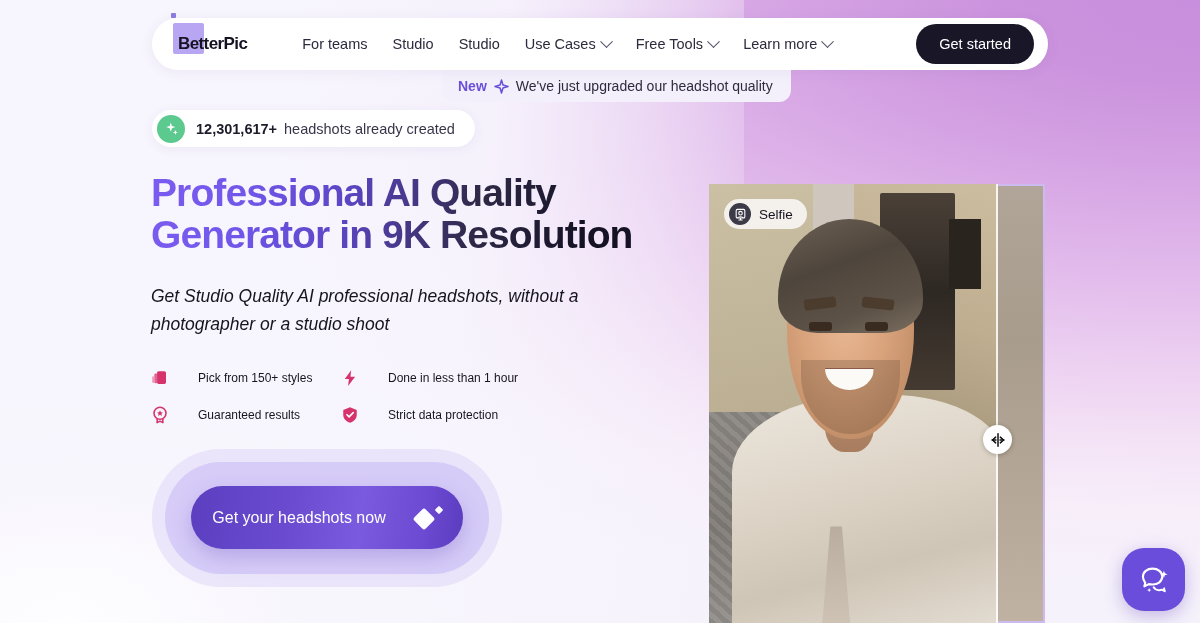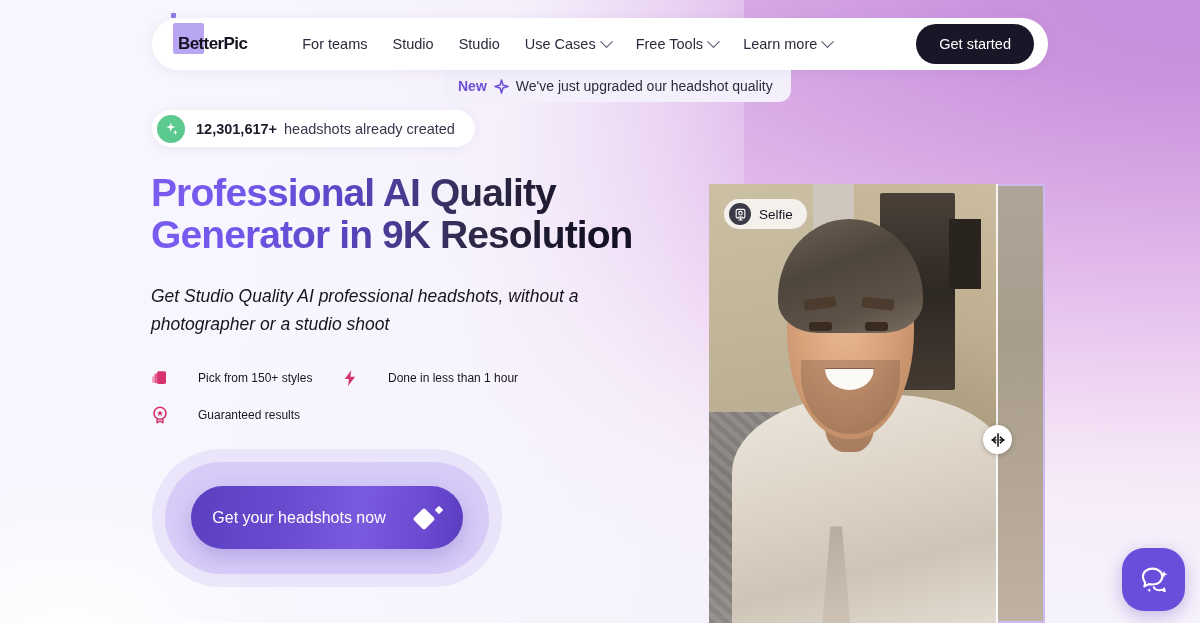--- a/index.html
+++ b/index.html
@@ -369,20 +369,27 @@
 
     <div class="feat">
       <svg width="18" height="18" viewBox="0 0 24 24">
         <circle cx="12" cy="9.6" r="8" fill="none" stroke="#d6336c" stroke-width="2.1"></circle>
         <path d="M12 5.6 L13.2 8.2 L16 8.5 L13.9 10.4 L14.5 13.2 L12 11.8 L9.5 13.2 L10.1 10.4 L8 8.5 L10.8 8.2 Z" fill="#d6336c"></path>
         <path d="M8.2 16.3 L8.2 22.2 L12 20.2 L15.8 22.2 L15.8 16.3" fill="none" stroke="#d6336c" stroke-width="2.1" stroke-linejoin="round"></path>
       </svg>
       <span class="feat-txt">Guaranteed results</span>
     </div>
 
+    <div class="feat">
+      <svg width="18" height="18" viewBox="0 0 24 24">
+        <path d="M12 1.8 L21 5.2 V11.5 C21 16.6 17.1 20.6 12 22.3 C6.9 20.6 3 16.6 3 11.5 V5.2 Z" fill="#d6336c"></path>
+        <path d="M7.9 11.6 L10.8 14.5 L16.3 8.8" fill="none" stroke="#fff" stroke-width="2.1" stroke-linecap="round" stroke-linejoin="round"></path>
+      </svg>
+      <span class="feat-txt">Strict data protection</span>
+    </div>
   </div>
 </div>
 
 <div class="cta-zone">
   <div class="ring ring1"></div>
   <div class="ring ring2"></div>
   <button class="cta-btn">
     <span>Get your headshots now</span>
     <span class="diamond-wrap">
       <span class="dmd-big"></span>

